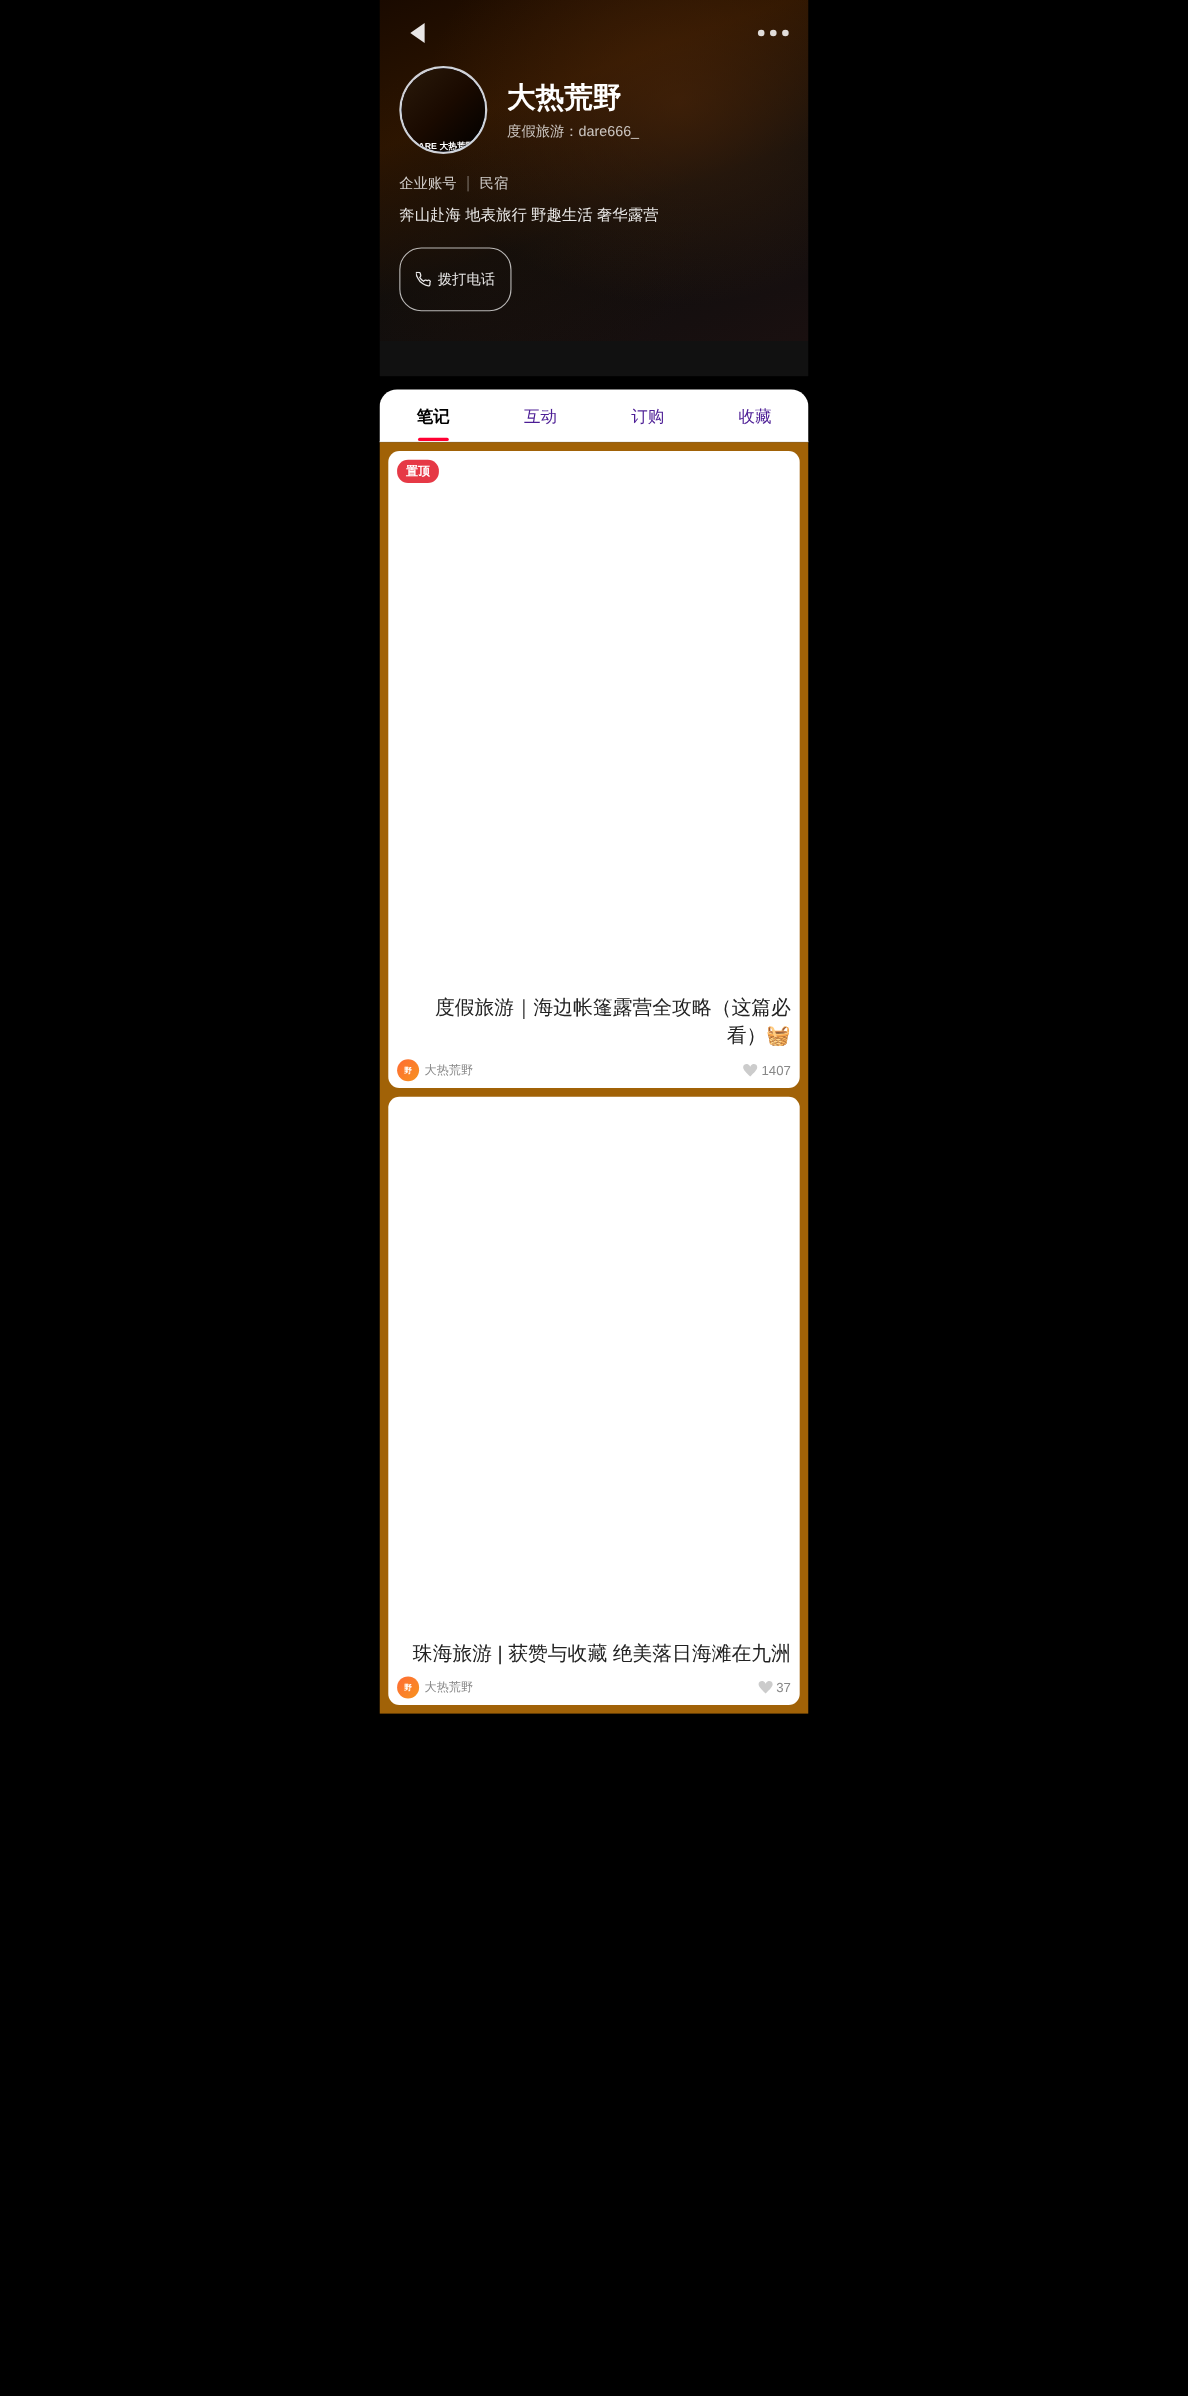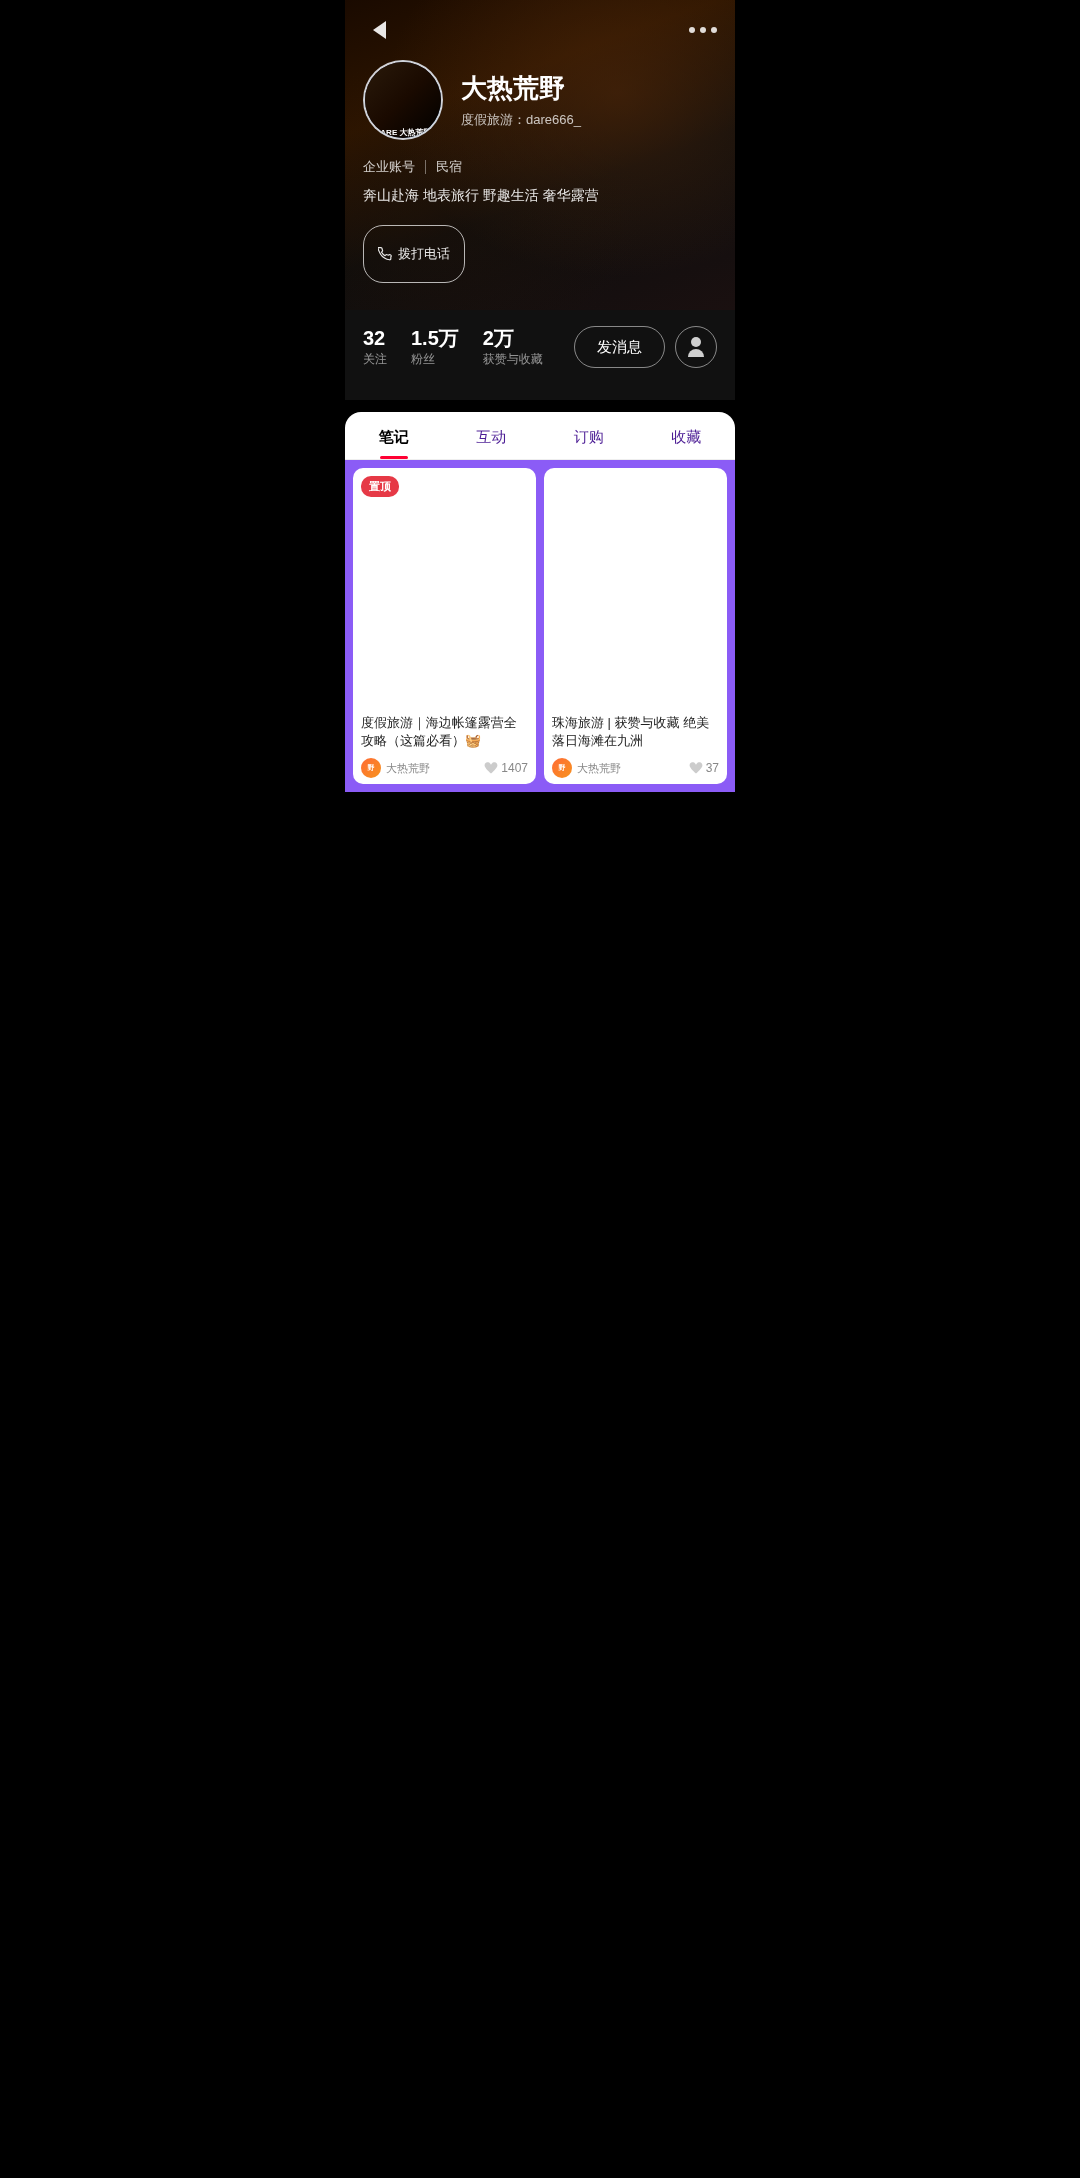--- a/index.html
+++ b/index.html
@@ -264,23 +264,23 @@
       position: absolute;
       bottom: 0; left: 50%;
       transform: translateX(-50%);
       width: 28px; height: 3px;
       background: #f03;
       border-radius: 2px;
     }
 
     
     .content-grid {
-      background: #8b5cf6;
+      background: #a16207;
       display: grid;
-      grid-template-columns: 1fr 1fr;
+      grid-template-columns: 1fr;
       gap: 8px;
       padding: 8px;
     }
     .card {
       background: #fff;
       border-radius: 10px;
       overflow: hidden;
       position: relative;
     }
     .card-img-placeholder {
@@ -335,28 +335,29 @@
       font-size: 11px;
       padding: 3px 8px;
       border-radius: 10px;
       z-index: 5;
       font-weight: 600;
     }
     .card-body {
       padding: 8px 8px 6px;
     }
     .card-title {
-      font-size: 13px;
+      font-size: 18px;
       color: #222;
       line-height: 1.4;
       margin-bottom: 8px;
       display: -webkit-box;
       -webkit-line-clamp: 2;
       -webkit-box-orient: vertical;
       overflow: hidden;
+      text-align: right;
     }
     .card-footer {
       display: flex;
       align-items: center;
       justify-content: space-between;
     }
     .card-author {
       display: flex;
       align-items: center;
       gap: 5px;
@@ -430,43 +431,20 @@
     <button class="call-btn">
       <svg class="phone-icon-svg" viewBox="0 0 24 24" fill="none" stroke="rgba(255,255,255,0.9)" stroke-width="2" stroke-linecap="round" stroke-linejoin="round">
         <path d="M22 16.92v3a2 2 0 01-2.18 2 19.79 19.79 0 01-8.63-3.07A19.5 19.5 0 013.07 9.81a19.79 19.79 0 01-3.07-8.66A2 2 0 012 1h3a2 2 0 012 1.72c.127.96.361 1.903.7 2.81a2 2 0 01-.45 2.11L6.09 8.91a16 16 0 006 6l1.27-1.27a2 2 0 012.11-.45c.907.339 1.85.573 2.81.7A2 2 0 0122 16.92z"></path>
       </svg>
       <span>拨打电话</span>
     </button>
   </div>
 </div>
 
 <div class="stats-section">
-  <div class="stats-row">
-    <div class="stat-item">
-      <span class="stat-number">32</span>
-      <span class="stat-label">关注</span>
-    </div>
-    <div class="stat-item">
-      <span class="stat-number">1.5万</span>
-      <span class="stat-label">粉丝</span>
-    </div>
-    <div class="stat-item">
-      <span class="stat-number">2万</span>
-      <span class="stat-label">获赞与收藏</span>
-    </div>
-    <div class="action-buttons">
-      <button class="btn-message">发消息</button>
-      <div class="btn-follow">
-        <div class="person-icon">
-          <div class="person-head"></div>
-          <div class="person-body"></div>
-        </div>
-      </div>
-    </div>
-  </div>
 
 </div>
 
 <div class="tabs-container">
   <div class="tabs-row">
     <div class="tab-item active">笔记</div>
     <div class="tab-item">互动</div>
     <div class="tab-item">订购</div>
     <div class="tab-item">收藏</div>
   </div>

